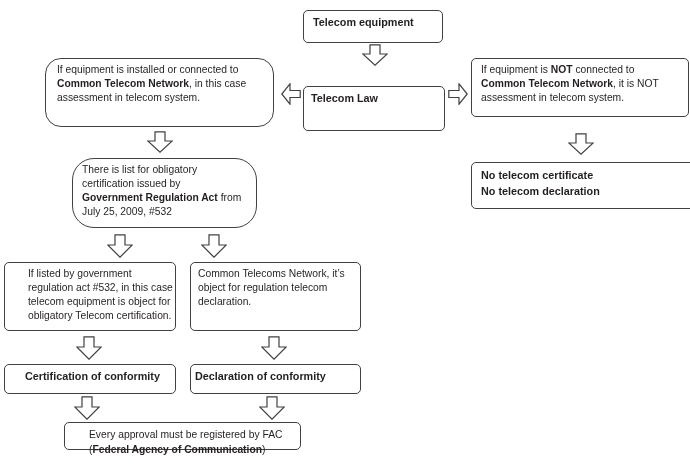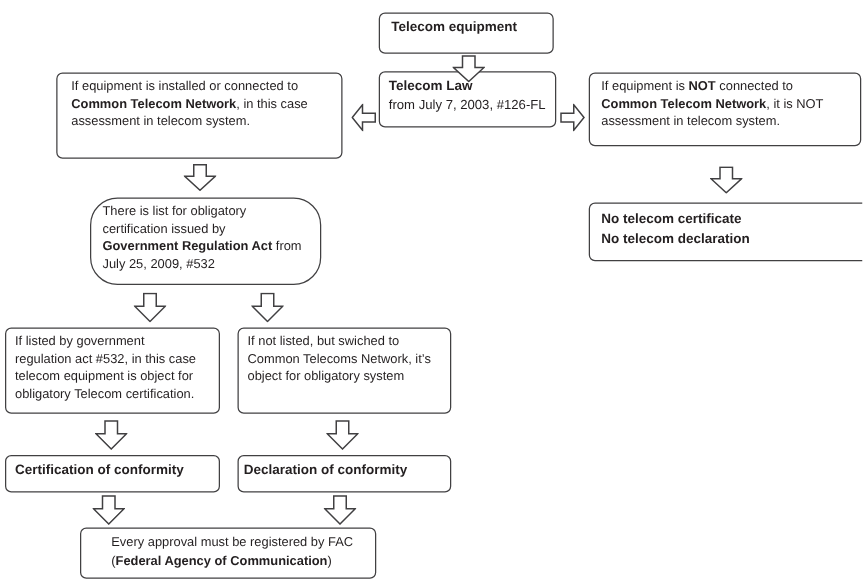--- a/index.html
+++ b/index.html
@@ -35,26 +35,25 @@
 </style>
 </head>
 <body>
 
 <div id="canvas">
 
   <div class="box heading" style="left:303px;top:10px;width:140px;height:33px;">
       <div class="tline"><span class="b">Telecom equipment</span></div>
     </div>
 
-  <div class="box law" style="left:303px;top:57px;width:142px;height:45px;">
+  <div class="box law" style="left:303px;top:86px;width:142px;height:45px;">
       <div class="tline"><span class="b">Telecom Law</span></div>
-      <div class="tline"><span>from July 7, 2003, #126-FL</span></div>
     </div>
 
-  <div class="box" style="left:45px;top:58px;width:229px;height:69px;padding-left:11px;">
+  <div class="box" style="left:45px;top:58px;width:229px;height:69px;padding-left:11px;border-radius:16px;">
       <div class="tline"><span>If equipment is installed or connected to</span></div>
       <div class="tline"><span class="b">Common Telecom Network</span><span>, in this case</span></div>
       <div class="tline"><span>assessment in telecom system.</span></div>
     </div>
 
   <div class="box" style="left:471px;top:58px;width:218px;height:59px;">
       <div class="tline"><span>If equipment is </span><span class="b">NOT</span><span> connected to</span></div>
       <div class="tline"><span class="b">Common Telecom Network</span><span>, it is NOT</span></div>
       <div class="tline"><span>assessment in telecom system.</span></div>
     </div>
@@ -64,42 +63,42 @@
       <div class="tline"><span class="b">No telecom declaration</span></div>
     </div>
 
   <div class="box" style="left:72px;top:158px;width:185px;height:70px;border-radius:22px;">
       <div class="tline"><span>There is list for obligatory</span></div>
       <div class="tline"><span>certification issued by</span></div>
       <div class="tline"><span class="b">Government Regulation Act</span><span> from</span></div>
       <div class="tline"><span>July 25, 2009, #532</span></div>
     </div>
 
-  <div class="box" style="left:4px;top:262px;width:172px;height:69px;padding-left:7px;padding-right:6px;">
+  <div class="box" style="left:4px;top:262px;width:172px;height:69px;padding-left:23px;padding-right:6px;">
       <div class="tline"><span>If listed by government</span></div>
       <div class="tline"><span>regulation act #532, in this case</span></div>
       <div class="tline"><span>telecom equipment is object for</span></div>
       <div class="tline"><span>obligatory Telecom certification.</span></div>
     </div>
 
   <div class="box" style="left:190px;top:262px;width:171px;height:69px;padding-left:7px;padding-right:6px;">
-      <div class="tline"><span>If not listed, but swiched to</span></div>
       <div class="tline"><span>Common Telecoms Network, it’s</span></div>
-      <div class="tline"><span>object for obligatory system</span></div>
+      <div class="tline"><span>object for regulation telecom</span></div>
+      <div class="tline"><span>declaration.</span></div>
     </div>
 
-  <div class="box heading" style="left:4px;top:364px;width:172px;height:30px;padding-left:7px;">
+  <div class="box heading" style="left:4px;top:364px;width:172px;height:30px;padding-left:20px;">
       <div class="tline"><span class="b">Certification of conformity</span></div>
     </div>
 
   <div class="box heading" style="left:190px;top:364px;width:171px;height:30px;padding-left:4px;">
       <div class="tline"><span class="b">Declaration of conformity</span></div>
     </div>
 
-  <div class="box registration" style="left:64px;top:422px;width:237px;height:41px;padding-left:24px;">
+  <div class="box registration" style="left:64px;top:422px;width:237px;height:28px;padding-left:24px;">
       <div class="tline"><span>Every approval must be registered by FAC</span></div>
       <div class="tline"><span>(</span><span class="b">Federal Agency of Communication</span><span>)</span></div>
     </div>
 
   <svg class="arrow" style="left:362px;top:44px;" width="26" height="22" viewBox="0 0 26 22">
     <polygon points="8,0.8 18,0.8 18,10 25.2,10 13,21.2 0.8,10 8,10" fill="#ffffff" stroke="#414042" stroke-width="1.2"></polygon>
   </svg>
 
   <svg class="arrow" style="left:281px;top:83px;" width="20" height="22" viewBox="0 0 20 22">
     <polygon points="19.2,7.5 9,7.5 9,0.8 0.8,11 9,21.2 9,14.5 19.2,14.5" fill="#ffffff" stroke="#414042" stroke-width="1.2"></polygon>

